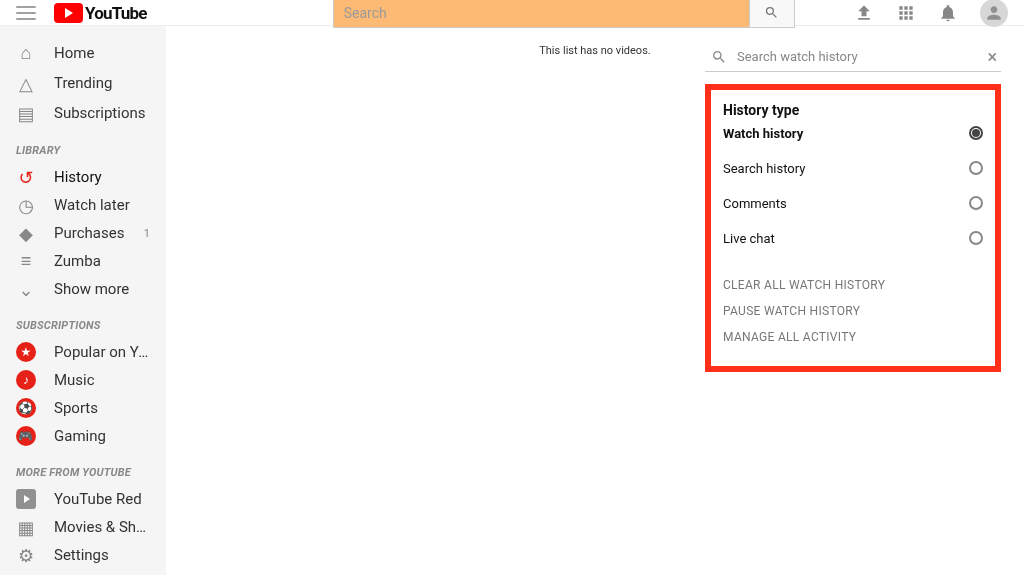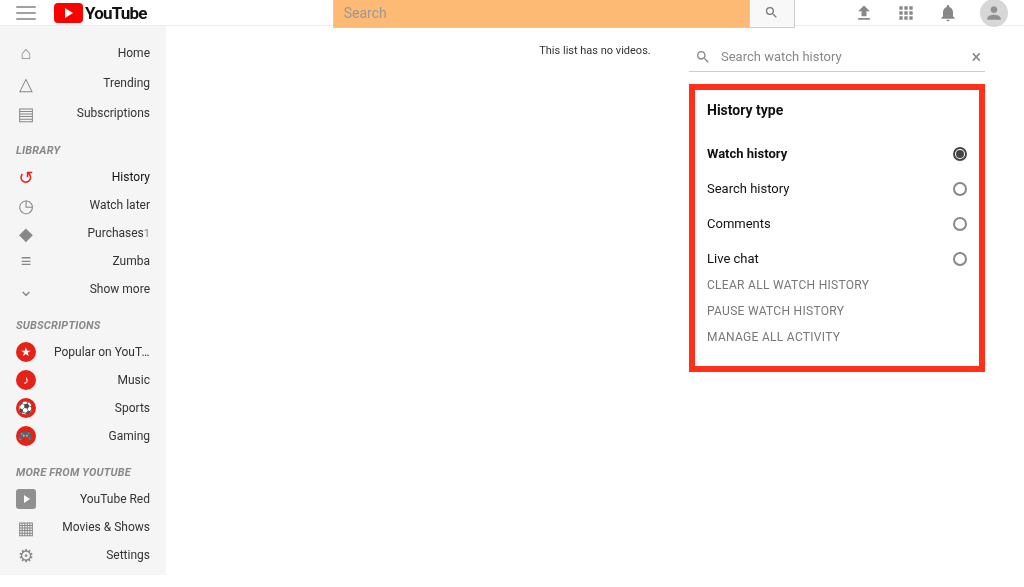--- a/index.html
+++ b/index.html
@@ -22,44 +22,44 @@
     .hdr-right { margin-left:auto; display:flex; align-items:center; gap:22px; }
     .hdr-right .ico { width:20px; height:20px; fill:#606060; cursor:pointer; opacity:.75; }
     .avatar { width:28px; height:28px; border-radius:50%; background:#d7d7d7; display:flex; align-items:center; justify-content:center; cursor:pointer; }
     .avatar svg { fill:#909090; }
 
     
     .body { display:flex; height:calc(100% - 38px); }
     .sidebar { width:166px; background:#f5f5f5; height:100%; overflow:hidden; }
     .sb-item { display:flex; align-items:center; height:28px; padding:0 16px; cursor:pointer; }
     .sb-item .ic { width:20px; height:20px; margin-right:18px; display:flex; align-items:center; justify-content:center; font-size:18px; color:#888; }
-    .sb-item .lbl { font-size:12px; color:#333; white-space:nowrap; overflow:hidden; text-overflow:ellipsis; flex:1;text-align:right; }
+    .sb-item .lbl { font-size:15px; color:#333; white-space:nowrap; overflow:hidden; text-overflow:ellipsis; flex:1; }
     .sb-item .badge { font-size:11px; color:#888; }
     .sb-top .sb-item { height:30px; }
     .sb-item.active .lbl { font-weight:400; color:#111; }
     .sb-item.active .ic { color:#e62117; }
     .sb-head { font-size:11px; font-weight:700; color:#888; text-transform:uppercase; padding:16px 16px 6px; letter-spacing:.2px;font-style:italic; }
     .chip { width:20px; height:20px; border-radius:50%; background:#e62117; color:#fff; display:flex; align-items:center; justify-content:center; font-size:12px; margin-right:18px; }
     .chip-grey { width:20px; height:20px; border-radius:3px; background:#909090; color:#fff; display:flex; align-items:center; justify-content:center; margin-right:18px; }
     .chip-grey .tri { border-left:6px solid #fff; border-top:4px solid transparent; border-bottom:4px solid transparent; margin-left:2px;}
 
     
     .main { flex:1; position:relative; }
     .empty { text-align:center; font-size:11px; color:#333; margin-top:18px; }
 
-    .panel-wrap { position:absolute; right:39px; top:16px; width:296px; }
+    .panel-wrap { position:absolute; right:23px; top:16px; width:296px; }
     .hist-search { position:relative; height:30px; border-bottom:1px solid #ccc; display:flex; align-items:center; margin-bottom:12px; padding-left:6px; }
     .hist-search .mag { width:16px; height:16px; fill:#888; }
     .hist-search input { flex:1; border:none; outline:none; margin-left:10px; font-size:13px; color:#333; }
     .hist-search input::placeholder { color:#888; }
     .hist-search .x { position:absolute; right:4px; font-size:18px; color:#888; cursor:pointer; line-height:1; }
 
     .panel-box { border:6px solid #ff2f19; padding:8px 0 16px 0; }
     .panel-box .title { font-size:14px; font-weight:700; padding:4px 12px 8px; }
-    .opt { display:flex; align-items:flex-end; justify-content:space-between; padding:0 12px; height:35px; font-size:13px; cursor:pointer;gap:29px; }
+    .opt { display:flex; align-items:flex-start; justify-content:space-between; padding:0 12px; height:35px; font-size:13px; cursor:pointer;gap:29px; }
     .opt.sel { font-weight:700; }
     .radio { width:14px; height:14px; border:2px solid #888; border-radius:50%; position:relative; }
     .opt.sel .radio { border-color:#444; }
     .opt.sel .radio::after { content:""; position:absolute; inset:1px; background:#444; border-radius:50%; }
 
     .panel-box .link { display:block; font-size:12px; letter-spacing:.3px; color:#777; padding:6px 12px; cursor:pointer; }
   </style>
 </head>
 <body>
 

